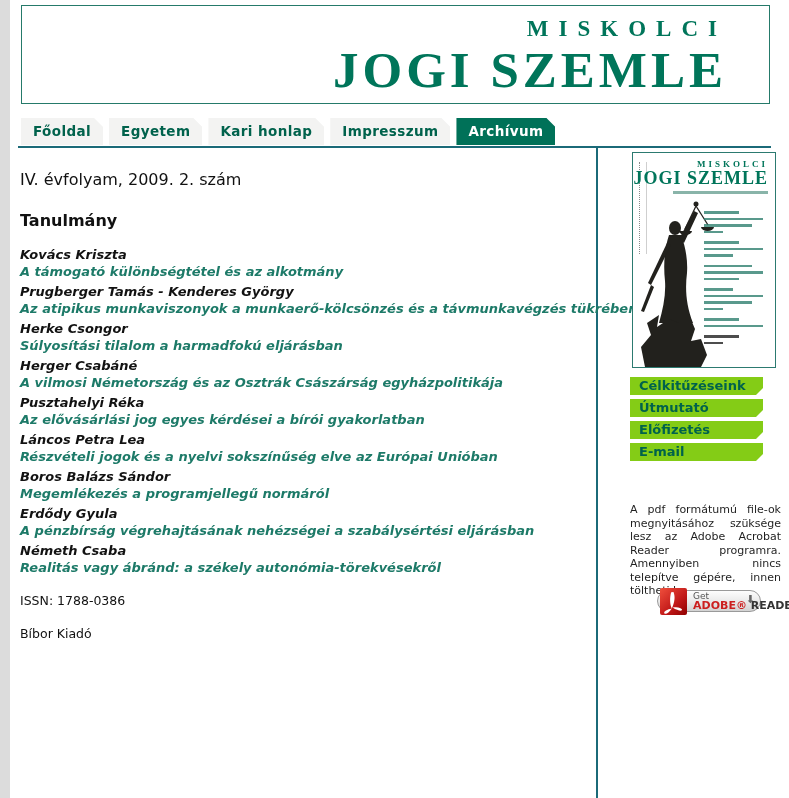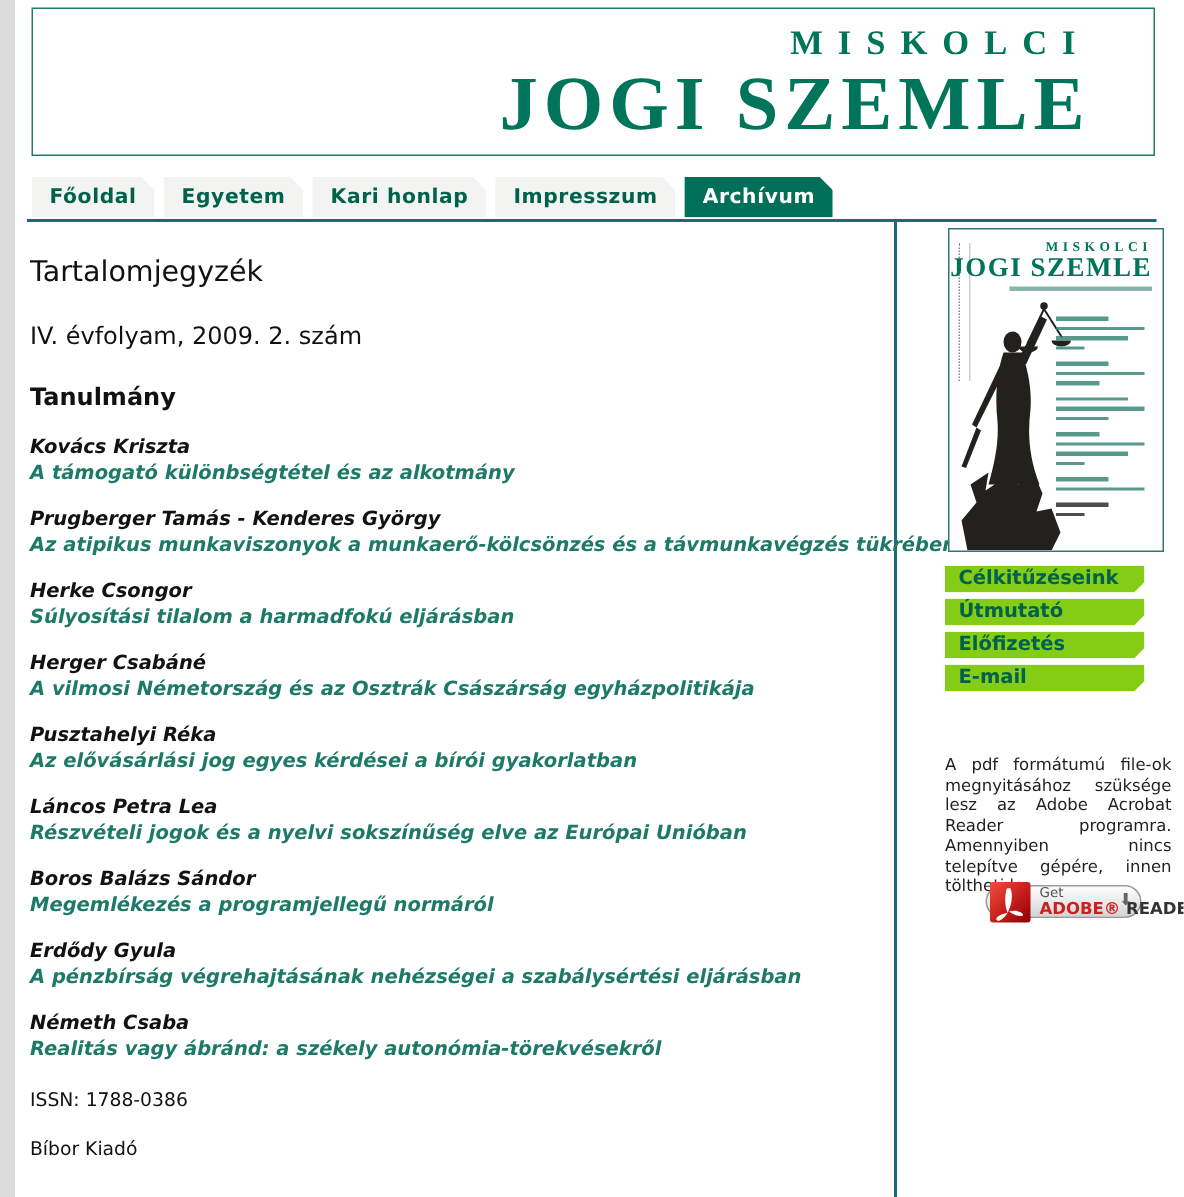--- a/index.html
+++ b/index.html
@@ -27,21 +27,21 @@
   .tab.active { background:#007158; color:#ffffff; }
   .teal-rule { position:absolute; left:18px; top:146px; width:753px; height:2px; background:#1b6a78; }
   .v-divider { position:absolute; left:596px; top:148px; width:2px; height:650px; background:#1b6a78; }
 
   
   .main { position:absolute; left:20px; top:148px; width:566px; }
   .page-title { margin-top:22px; font-size:19px; font-weight:400; color:#111; }
   .issue { margin-top:22px; font-size:16px; color:#111; }
   .section-h { margin-top:22px; font-size:16px; font-weight:bold; color:#111; }
   .articles { margin-top:16px; }
-  .article { margin-top:14px; }
+  .article { margin-top:3px; }
   .article:first-child { margin-top:0; }
   .author { font-size:13px; font-weight:bold; font-style:italic; color:#121212; line-height:17px; white-space:nowrap; }
   .a-title { display:block; font-size:13px; font-weight:bold; font-style:italic; color:#1d7a68;
              line-height:17px; text-decoration:none; white-space:nowrap; cursor:pointer; }
   .issn { margin-top:17px; font-size:12.5px; color:#111; }
   .publisher { margin-top:18px; font-size:12.5px; color:#111; }
 
   
   .cover { position:absolute; left:632px; top:152px; width:144px; height:216px;
            background:#fff; border:1px solid #2c7a70; overflow:hidden; cursor:pointer; }
@@ -99,21 +99,20 @@
     <div class="tab">Főoldal</div>
     <div class="tab">Egyetem</div>
     <div class="tab">Kari honlap</div>
     <div class="tab">Impresszum</div>
     <div class="tab active">Archívum</div>
   </div>
   <div class="teal-rule"></div>
   <div class="v-divider"></div>
 
   <div class="main">
-    <div class="page-title">Tartalomjegyzék</div>
     <div class="issue">IV. évfolyam, 2009. 2. szám</div>
     <div class="section-h">Tanulmány</div>
 
     <div class="articles">
       <div class="article">
         <div class="author">Kovács Kriszta</div>
         <a class="a-title">A támogató különbségtétel és az alkotmány</a>
       </div>
       <div class="article">
         <div class="author">Prugberger Tamás - Kenderes György</div>

